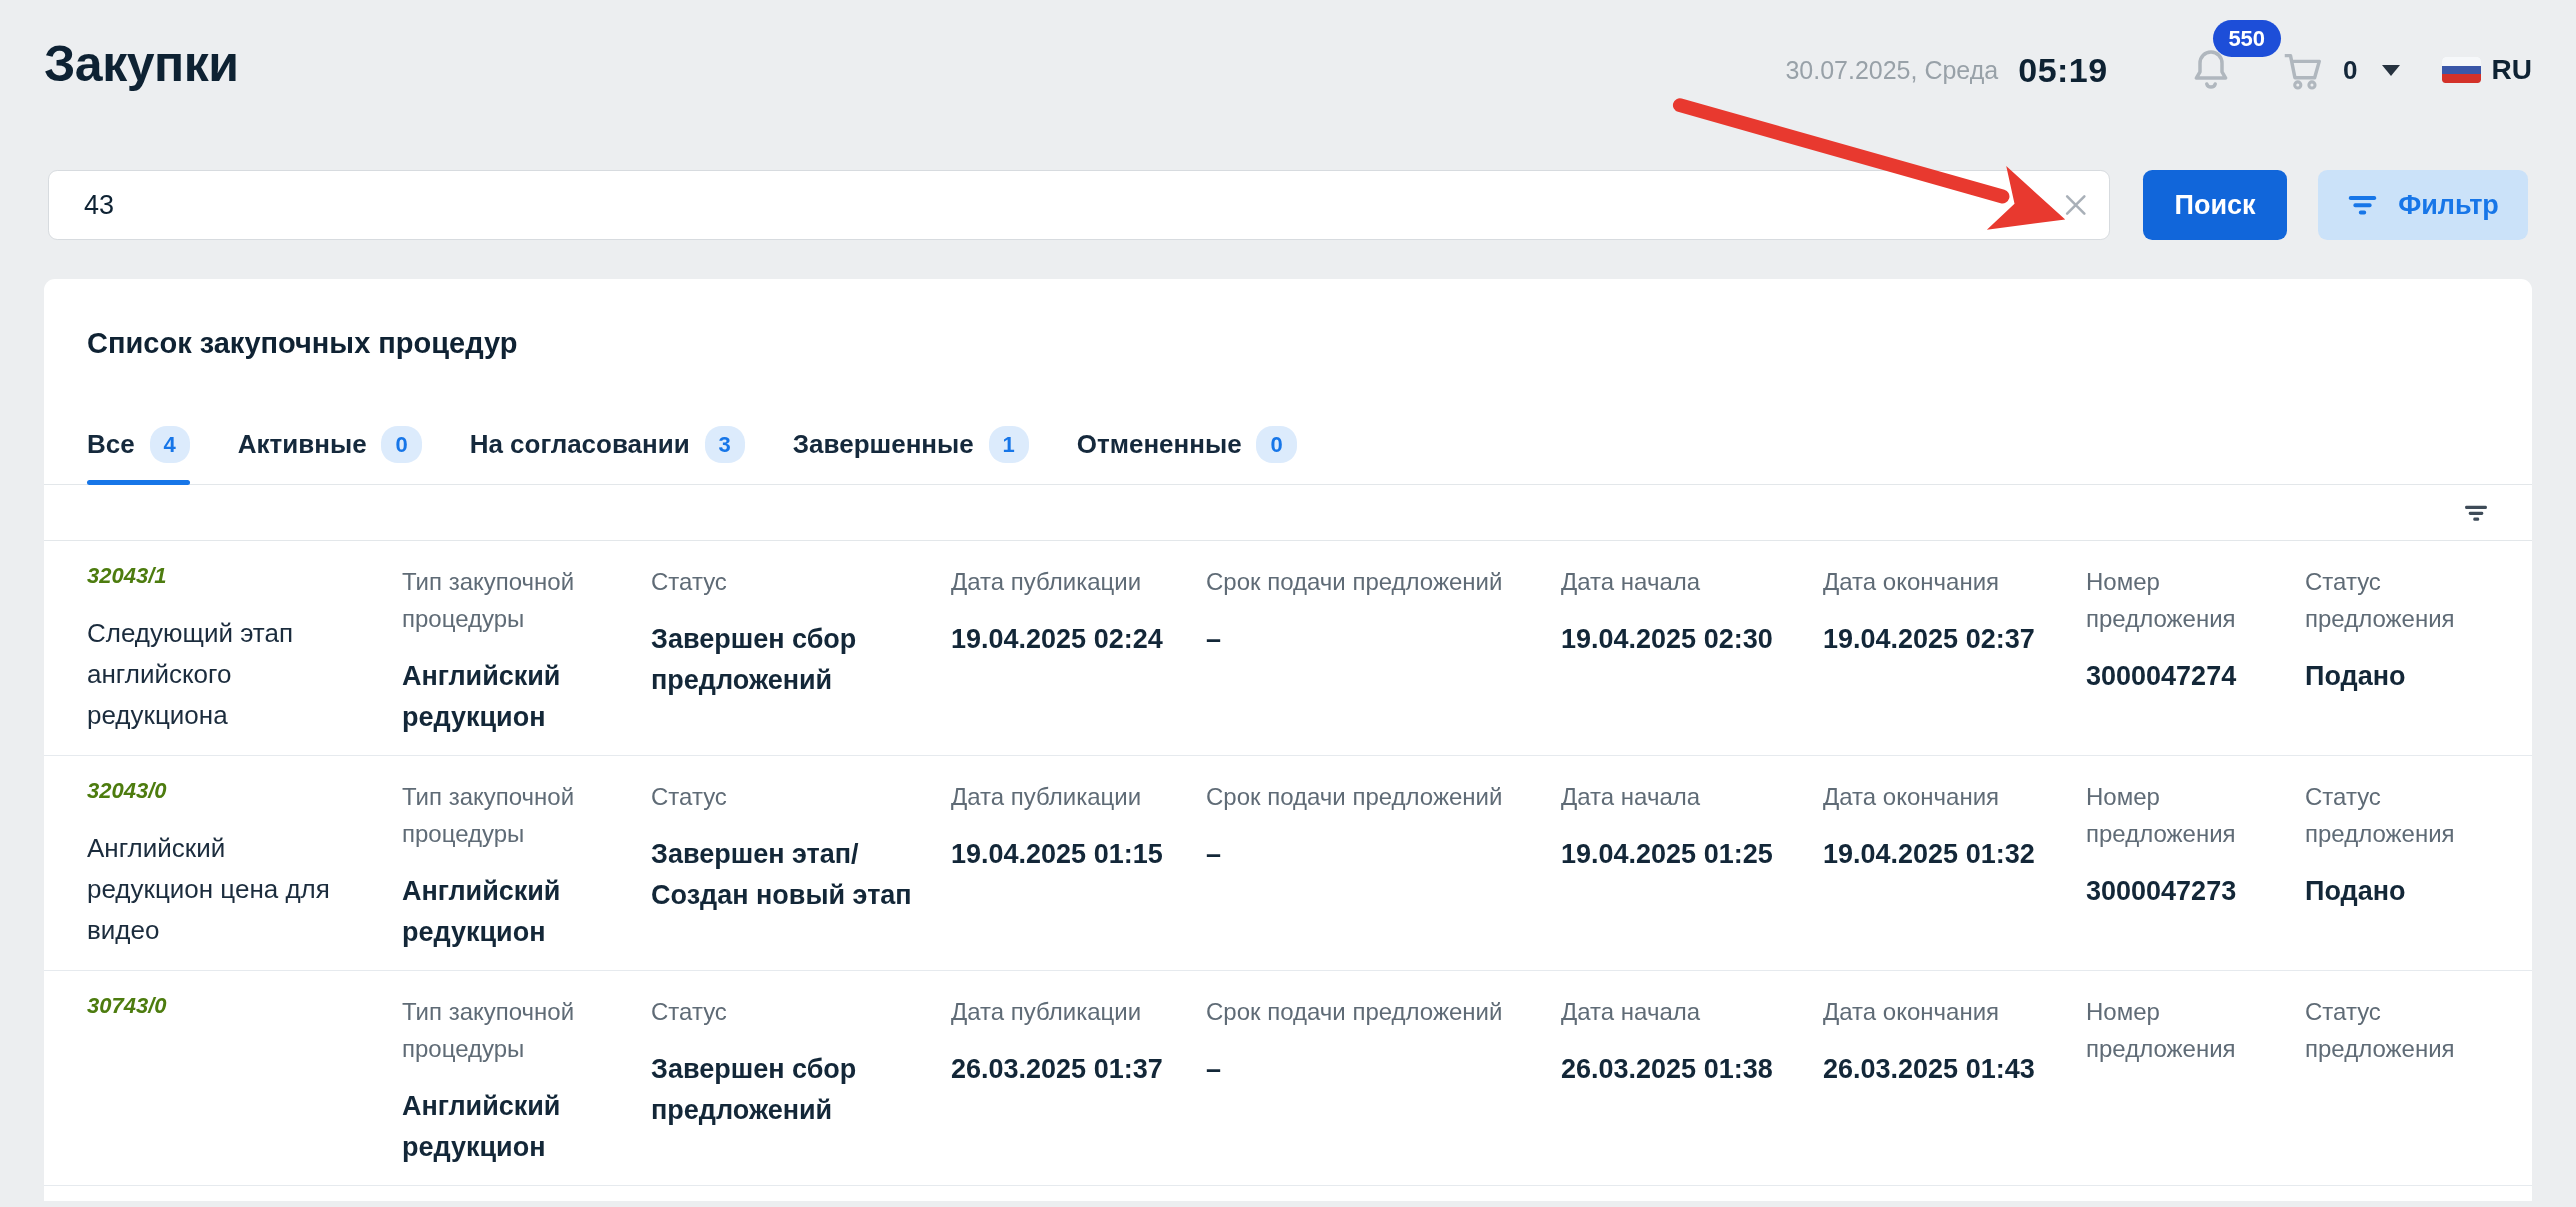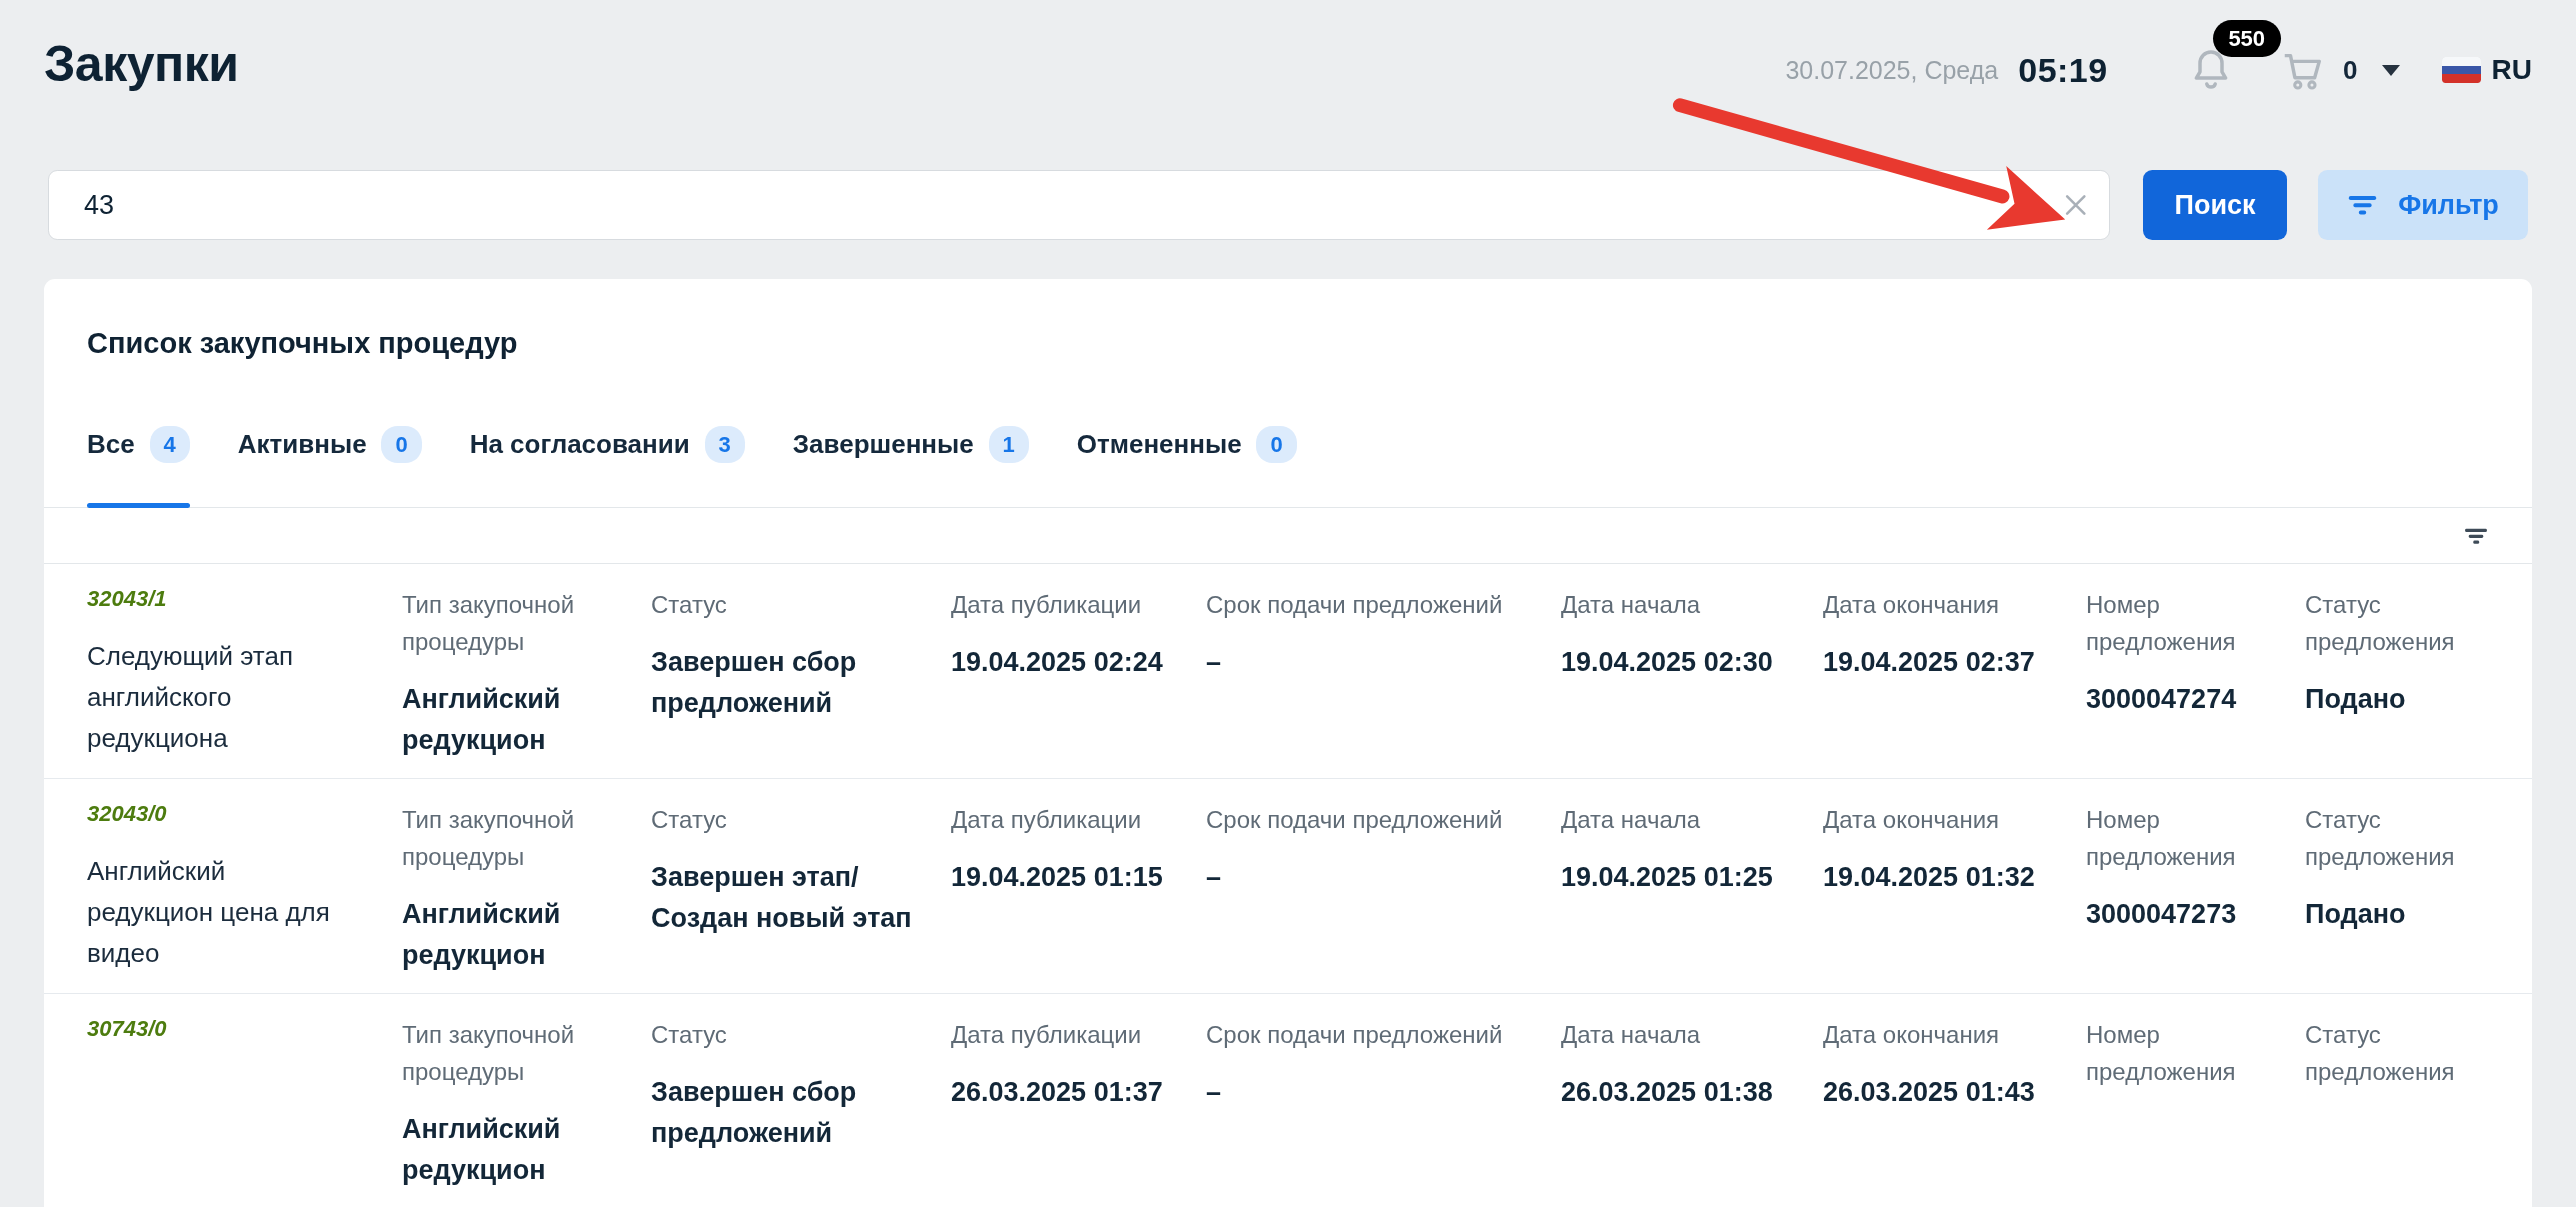--- a/index.html
+++ b/index.html
@@ -11,21 +11,21 @@
     position:relative;
   }
   
   .header { padding:33px 44px 0; display:flex; justify-content:space-between; align-items:center; }
   .page-title { font-size:50px; font-weight:700; color:#0e2233; letter-spacing:-0.5px; }
   .hdr-right { display:flex; align-items:center; margin-top:13px; }
   .hdr-date { font-size:25px; color:#98a1a8; }
   .hdr-time { font-size:34px; font-weight:700; color:#0e2233; margin-left:20px; letter-spacing:0.5px; }
   .bell-wrap { position:relative; margin-left:81px; width:44px; height:48px; cursor:pointer; }
   .badge {
-    position:absolute; left:24px; top:-26px; background:#000000; color:#fff;
+    position:absolute; left:24px; top:-26px; background:#1d4ed8; color:#fff;
     font-size:22px; font-weight:600; padding:5.5px 15.7px; border-radius:24px; line-height:1.2;
     z-index:3; white-space:nowrap;
   }
   .cart-wrap { display:flex; align-items:center; margin-left:46px; cursor:pointer; }
   .cart-count { font-size:26px; font-weight:600; color:#14273a; margin-left:18.4px; }
   .caret { width:0; height:0; border-left:9.2px solid transparent; border-right:9.2px solid transparent;
     border-top:11px solid #26323f; margin-left:24px; cursor:pointer; }
   .flag { width:39px; height:26px; border-radius:3.7px; overflow:hidden; margin-left:42px;
     box-shadow:inset 0 0 0 0.9px rgba(0,0,0,.08); display:flex; flex-direction:column; cursor:pointer; }
   .flag div { flex:1; }
@@ -43,21 +43,21 @@
   .btn { height:70px; border:none; border-radius:9.2px; font-family:"Liberation Sans",sans-serif;
     font-size:27px; font-weight:600; cursor:pointer; display:flex; align-items:center; justify-content:center; }
   .btn-search { width:144px; background:#1166da; color:#fff; margin-right:31px; }
   .btn-filter { width:210px; background:#cbe2f9; color:#1776e8; }
   .btn-filter .ficon { margin-right:20px; display:flex; }
   
   .card { margin:39px 44px 0; background:#fff; border-radius:11px 11px 0 0; min-height:922px; }
   .card-head { padding:48px 43px 0; }
   .card-title { font-size:29px; font-weight:700; color:#0f2233; }
   .tabs { display:flex; align-items:center; gap:48px; margin-top:66px; padding:0; }
-  .tab { display:flex; align-items:center; padding-bottom:44px; position:relative; cursor:pointer; }
+  .tab { display:flex; align-items:center; padding-bottom:21px; position:relative; cursor:pointer; }
   .tab-label { font-size:26px; font-weight:600; color:#15293c; }
   .tab-count { margin-left:14.8px; background:#dcebfc; color:#1776e8; font-size:22px; font-weight:600;
     padding:5.5px 14px; border-radius:16.6px; line-height:1.2; }
   .tab.active::after { content:""; position:absolute; left:0; right:0; bottom:-0.9px; height:5.5px;
     background:#1776e8; border-radius:2.8px; }
   .toolbar { border-top:0.9px solid #e3e7ea; border-bottom:0.9px solid #e3e7ea; height:57px;
     display:flex; align-items:center; justify-content:flex-end; padding:0 43px; }
   .tool-filter { cursor:pointer; display:flex; }
   
   .row { display:grid; grid-template-columns:315px 249px 300px 255px 355px 262px 263px 219px 1fr;

